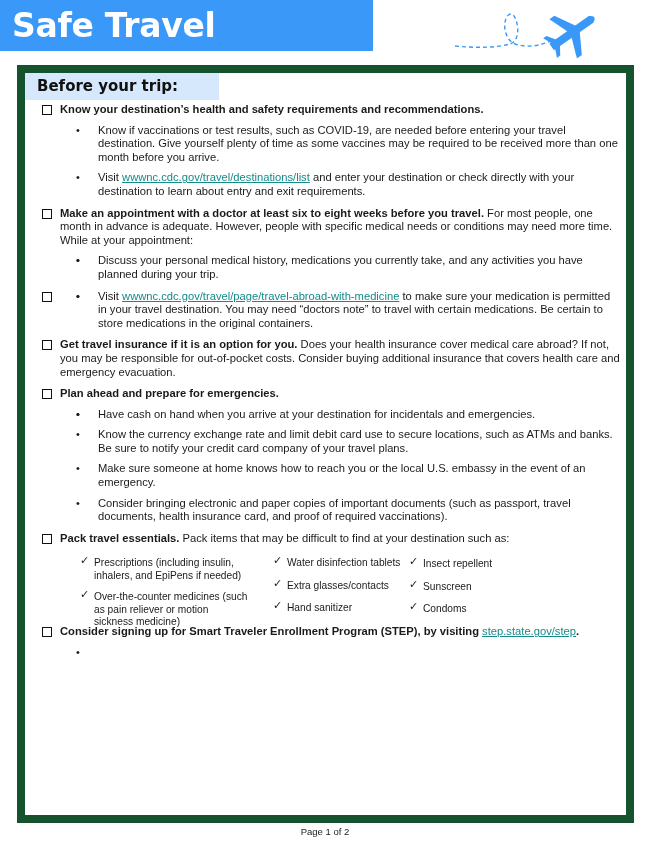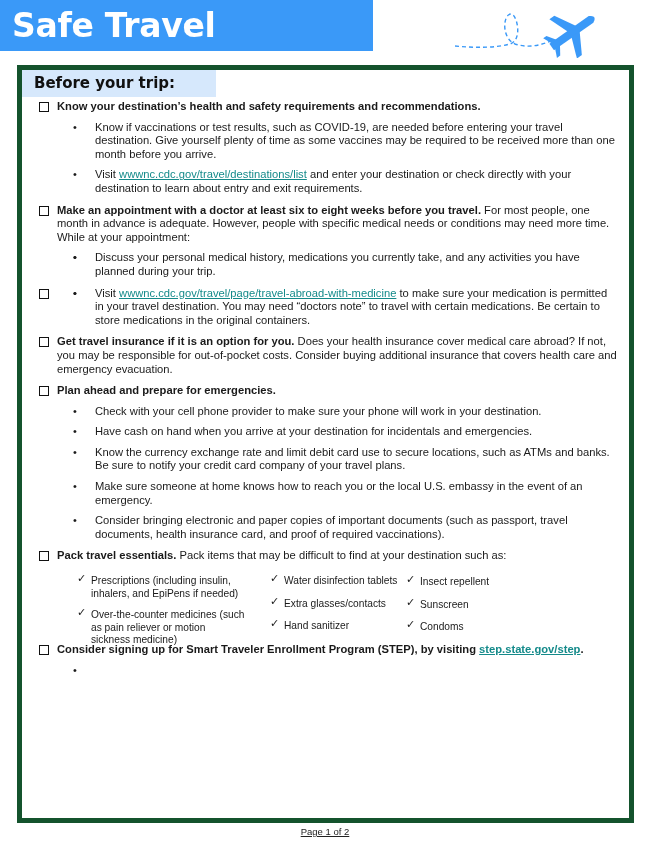--- a/index.html
+++ b/index.html
@@ -9,49 +9,49 @@
   .banner {
     position: absolute; left: 0; top: 0; width: 373px; height: 51px;
     background: #3a99f8; color: #ffffff;
     font-family: "DejaVu Sans", sans-serif; font-weight: bold; font-size: 33px;
     line-height: 51px; padding-left: 12px; letter-spacing: -0.3px;
   }
   .plane-art { position: absolute; left: 455px; top: 4px; width: 150px; height: 54px; }
 
   .card {
     position: absolute; left: 17px; top: 65px; width: 617px; height: 758px;
-    border: 5px solid #14532d; background: #ffffff;
+    border: 8px solid #14532d; background: #ffffff;
   }
   .section-tab {
     position: absolute; left: 0; top: 0; width: 194px; height: 27px;
     background: #d6e8fc; font-family: "DejaVu Sans", sans-serif;
     font-weight: bold; font-size: 15px; line-height: 27px; padding-left: 12px; color: #111;
   }
 
   .content { position: absolute; left: 17px; top: 30px; width: 580px; font-size: 11.2px; line-height: 13.6px; }
 
   .item { position: relative; padding-left: 18px; margin-bottom: 8px; }
   .checkbox {
     position: absolute; left: 0; top: 2px; width: 10px; height: 10px;
     border: 1.2px solid #111; background: #fff;
   }
   .item-title { font-weight: bold; }
   .bullets { margin-top: 7px; }
   .bullet { position: relative; padding-left: 38px; margin-bottom: 7px; padding-right: 4px; }
   .bullet .dot { position: absolute; left: 16px; top: 0; font-size: 11px; }
   a.link { color: #148a8a; text-decoration: underline; }
-  a.link.bold { font-weight: bold; }
+  a.link.bold { font-weight: normal; }
 
   .essentials { position: relative; height: 66px; margin-top: 6px; margin-bottom: 6px; }
   .ess { position: absolute; font-size: 10.2px; line-height: 12.5px; padding-left: 14px; }
   .ess .tick { position: absolute; left: 0; top: -3px; font-size: 11px; }
 
   .footer {
     position: absolute; left: 0; top: 826px; width: 650px; text-align: center;
-    font-size: 9.5px; color: #222; text-decoration: underline;
+    font-size: 9.5px; color: #222;
   }
 </style>
 </head>
 <body>
 
 <div class="banner">Safe Travel Checklist</div>
 
 <svg class="plane-art" viewBox="0 0 150 54">
   <path d="M0 42 C 20 44, 40 44, 55 40 C 68 36, 62 10, 56 10 C 48 10, 46 34, 60 40 C 72 44, 85 42, 98 36" fill="none" stroke="#3a99f8" stroke-width="1.4" stroke-dasharray="4 3"></path>
   <g transform="translate(118 28) rotate(-35)" fill="#3a99f8">
@@ -114,21 +114,20 @@
       <span class="checkbox"></span>
       <span class="item-title">Get travel insurance if it is an option for you.</span><span> Does your health insurance cover medical care abroad? If not, you may be responsible for out-of-pocket costs. Consider buying additional insurance that covers health care and emergency evacuation.</span>
     </div>
 
     <div class="item">
       <span class="checkbox"></span>
       <span class="item-title">Plan ahead and prepare for emergencies.</span>
       <div class="bullets">
         <div class="bullet">
           <span class="dot">•</span>
-          <span>Check with your cell phone provider to make sure your phone will work in your destination.</span>
         </div>
         <div class="bullet">
           <span class="dot">•</span>
           <span>Have cash on hand when you arrive at your destination for incidentals and emergencies.</span>
         </div>
         <div class="bullet">
           <span class="dot">•</span>
           <span>Know the currency exchange rate and limit debit card use to secure locations, such as ATMs and banks. Be sure to notify your credit card company of your travel plans.</span>
         </div>
         <div class="bullet">

